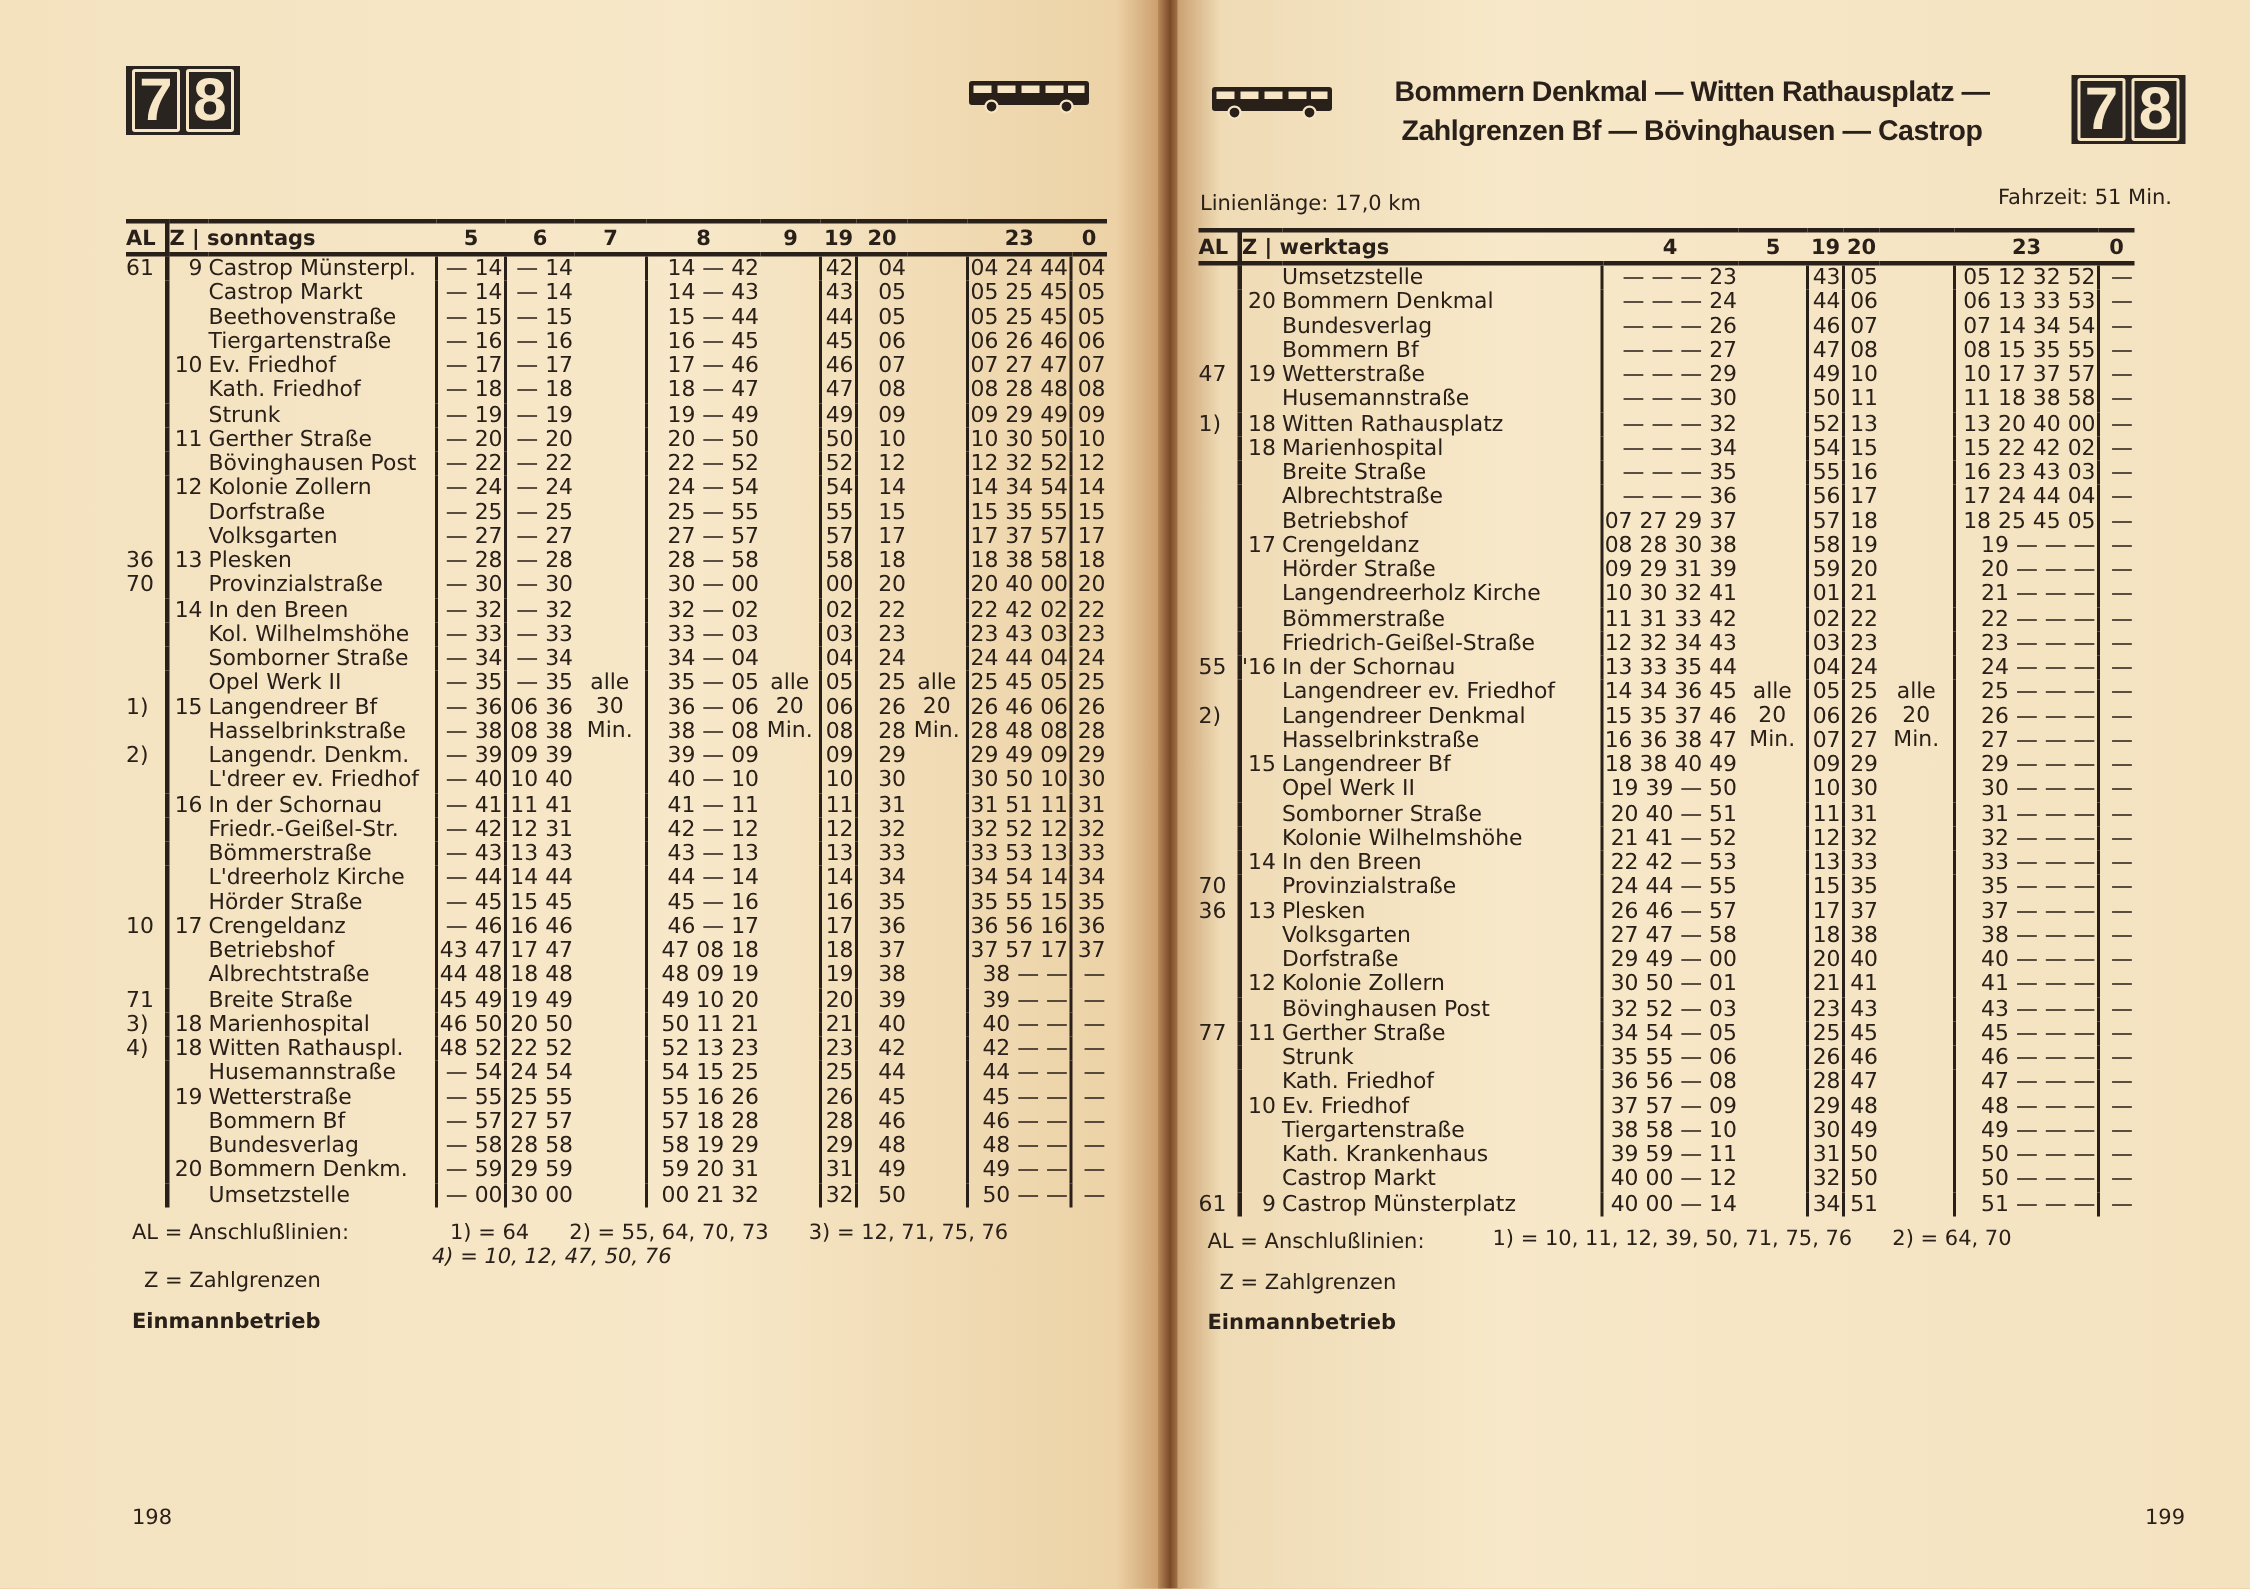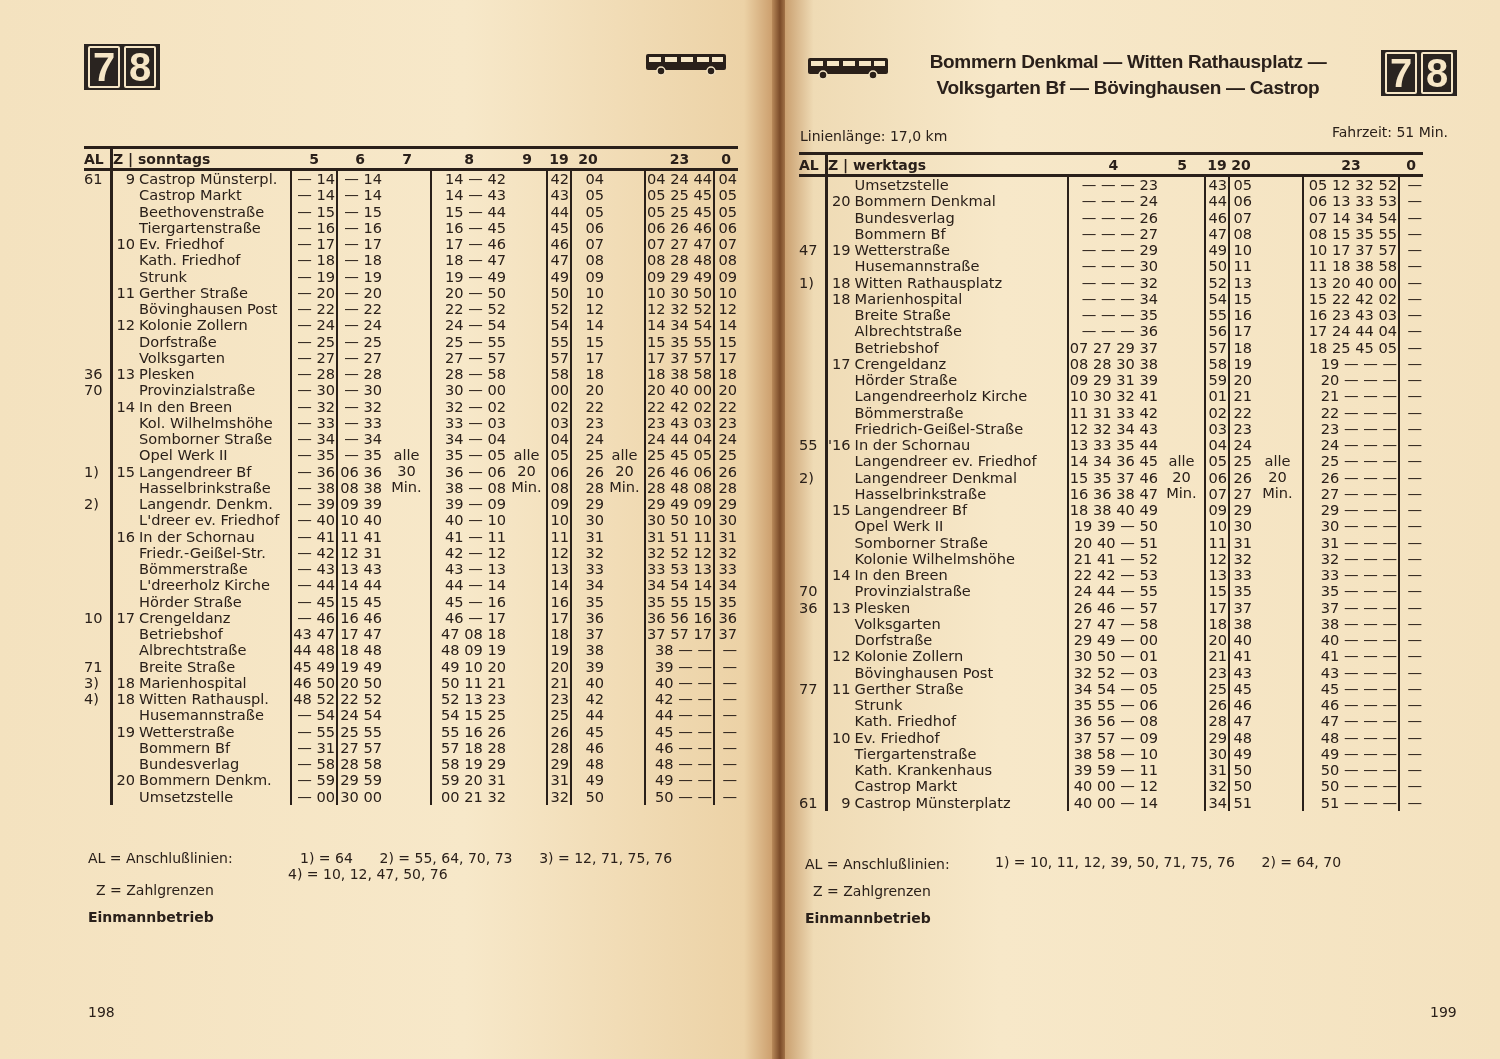--- a/index.html
+++ b/index.html
@@ -17,21 +17,21 @@
   table.tt{position:absolute;border-collapse:collapse;font-size:14.6px;line-height:16.25px;}
   table.tt th{font-family:"DejaVu Sans",sans-serif;font-weight:bold;font-size:14px;text-align:center;border-top:3px solid #2a201a;border-bottom:3px solid #2a201a;padding:1px 0 0 0;height:18px;}
   table.tt th.lab{text-align:left;}
   table.tt td{padding:0;white-space:pre;vertical-align:top;}
   td.al{width:26px;text-align:left;border-right:3px solid #2a201a;}
   td.z{width:22px;text-align:right;padding-right:4px !important;}
   td.stop{padding-left:2px;}
   td.t{text-align:right;border-left:2px solid #2a201a;padding:0 1px !important;font-variant-numeric:tabular-nums;}
   td.gap{border-left:none;text-align:center;}
   td.note{text-align:center;vertical-align:middle;line-height:16px;}
-  .foot{position:absolute;font-size:14px;margin-top:36px;}
+  .foot{position:absolute;font-size:14px;}
   .pn{position:absolute;font-size:14px;top:1004px;}
 </style>
 </head>
 <body>
 
 <div class="page" id="left-page">
   <div class="badge" style="left:84px;top:44px;">
     <span>7</span>
     <span>8</span>
   </div>
@@ -592,21 +592,21 @@
           <td class="t">26</td>
           <td class="t">45</td>
           <td class="gap"></td>
           <td class="t">45 — —</td>
           <td class="t">—</td>
         </tr>
         <tr>
           <td class="al"></td>
           <td class="z"></td>
           <td class="stop">Bommern Bf</td>
-          <td class="t">— 31</td>
+          <td class="t">— 57</td>
           <td class="t">27 57</td>
           <td class="gap"></td>
           <td class="t">57 18 28</td>
           <td class="gap"></td>
           <td class="t">28</td>
           <td class="t">46</td>
           <td class="gap"></td>
           <td class="t">46 — —</td>
           <td class="t">—</td>
         </tr>
@@ -653,41 +653,41 @@
           <td class="t">50</td>
           <td class="gap"></td>
           <td class="t">50 — —</td>
           <td class="t">—</td>
         </tr>
       </tbody>
   </table>
 
   <div class="foot" style="left:88px;top:814px;">AL = Anschlußlinien:</div>
   <div class="foot" style="left:300px;top:814px;white-space:pre;">1) = 64      2) = 55, 64, 70, 73      3) = 12, 71, 75, 76</div>
-  <div class="foot" style="left:288px;top:830px;white-space:pre;">4) = 10, 12, 47, 50, 76</div>
+  <div class="foot" style="left:288px;top:830px;white-space:pre;font-style:italic;">4) = 10, 12, 47, 50, 76</div>
   <div class="foot" style="left:96px;top:846px;">Z = Zahlgrenzen</div>
   <div class="foot" style="left:88px;top:873px;font-weight:bold;">Einmannbetrieb</div>
   <div class="pn" style="left:88px;">198</div>
 </div>
 
 <div class="gutter"></div>
 
 <div class="page" id="right-page">
   <svg class="bus" style="left:22px;top:56px;" viewBox="0 0 82 24">
     <rect x="1" y="2" width="80" height="16" rx="2" fill="#2a201a"></rect>
     <rect x="4" y="5" width="12" height="5" fill="#f6e6c6"></rect>
       <rect x="20" y="5" width="12" height="5" fill="#f6e6c6"></rect>
     <rect x="36" y="5" width="12" height="5" fill="#f6e6c6"></rect>
       <rect x="52" y="5" width="12" height="5" fill="#f6e6c6"></rect>
     <rect x="67" y="5" width="11" height="5" fill="#f6e6c6"></rect>
     <circle cx="16" cy="19" r="4" fill="#2a201a" stroke="#f6e6c6" stroke-width="1.5"></circle>
     <circle cx="66" cy="19" r="4" fill="#2a201a" stroke="#f6e6c6" stroke-width="1.5"></circle>
   </svg>
   <div class="head-title" style="left:118px;top:51px;width:450px;">Bommern Denkmal — Witten Rathausplatz —</div>
-  <div class="head-title" style="left:118px;top:77px;width:450px;">Volksgarten Bf — Bövinghausen — Castrop</div>
+  <div class="head-title" style="left:118px;top:77px;width:450px;">Zahlgrenzen Bf — Bövinghausen — Castrop</div>
   <div class="badge" style="left:596px;top:50px;">
     <span>7</span>
     <span>8</span>
   </div>
   <div class="meta" style="left:15px;top:128px;">Linienlänge: 17,0 km</div>
   <div class="meta" style="right:52px;top:124px;">Fahrzeit: 51 Min.</div>
 
   <table class="tt" id="right-table" style="left:14px;top:152px;width:624px;">
     <thead>
       <tr>

